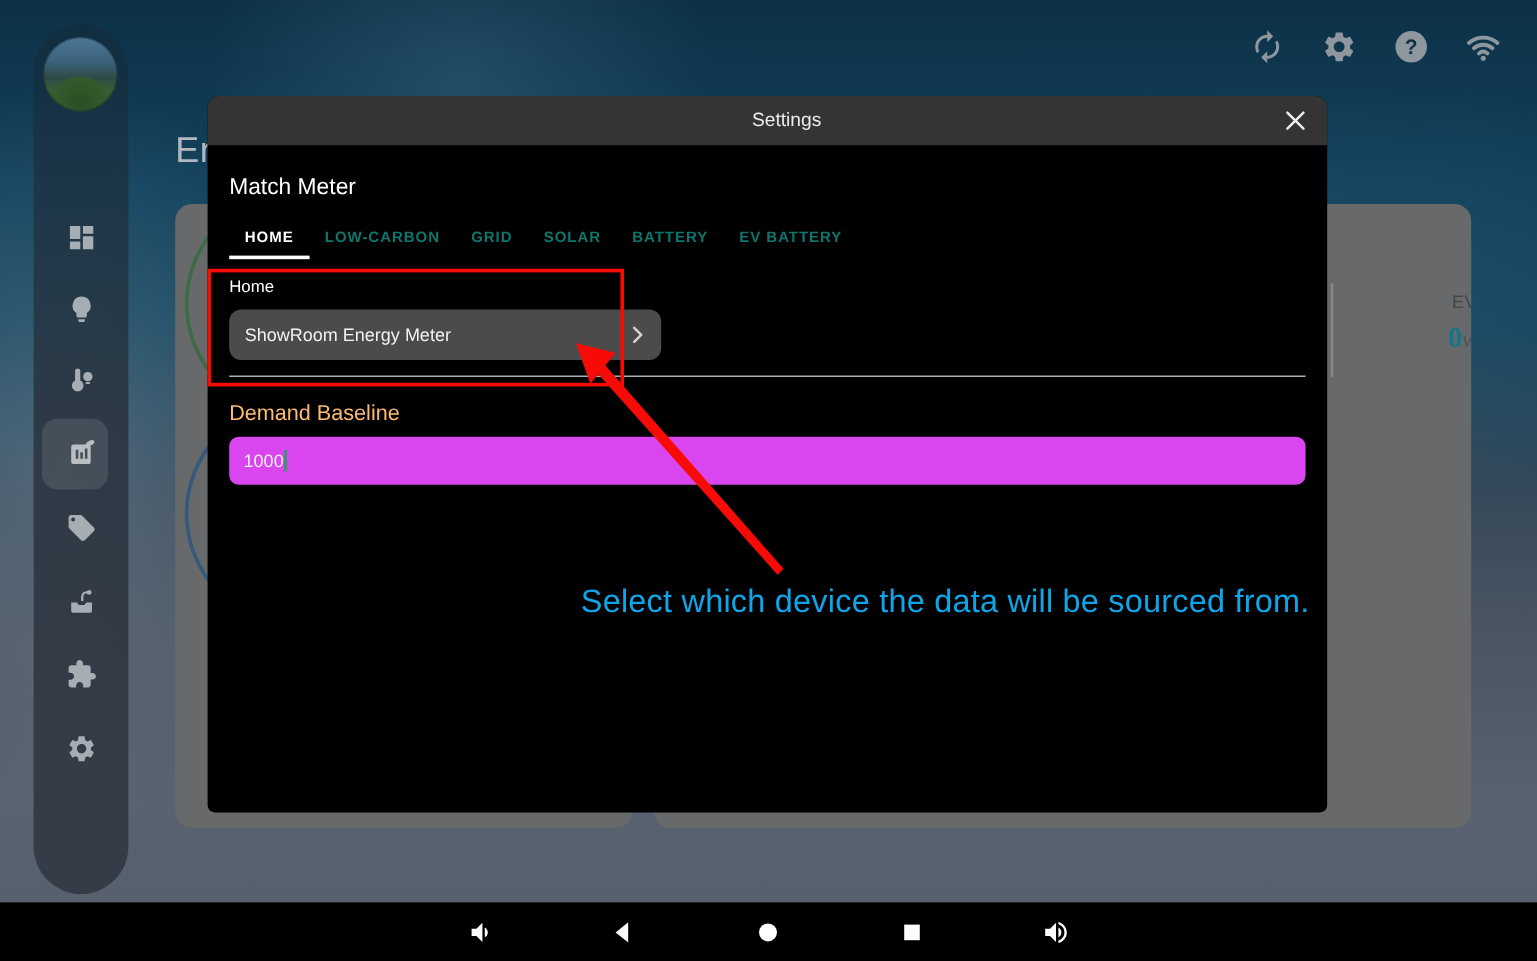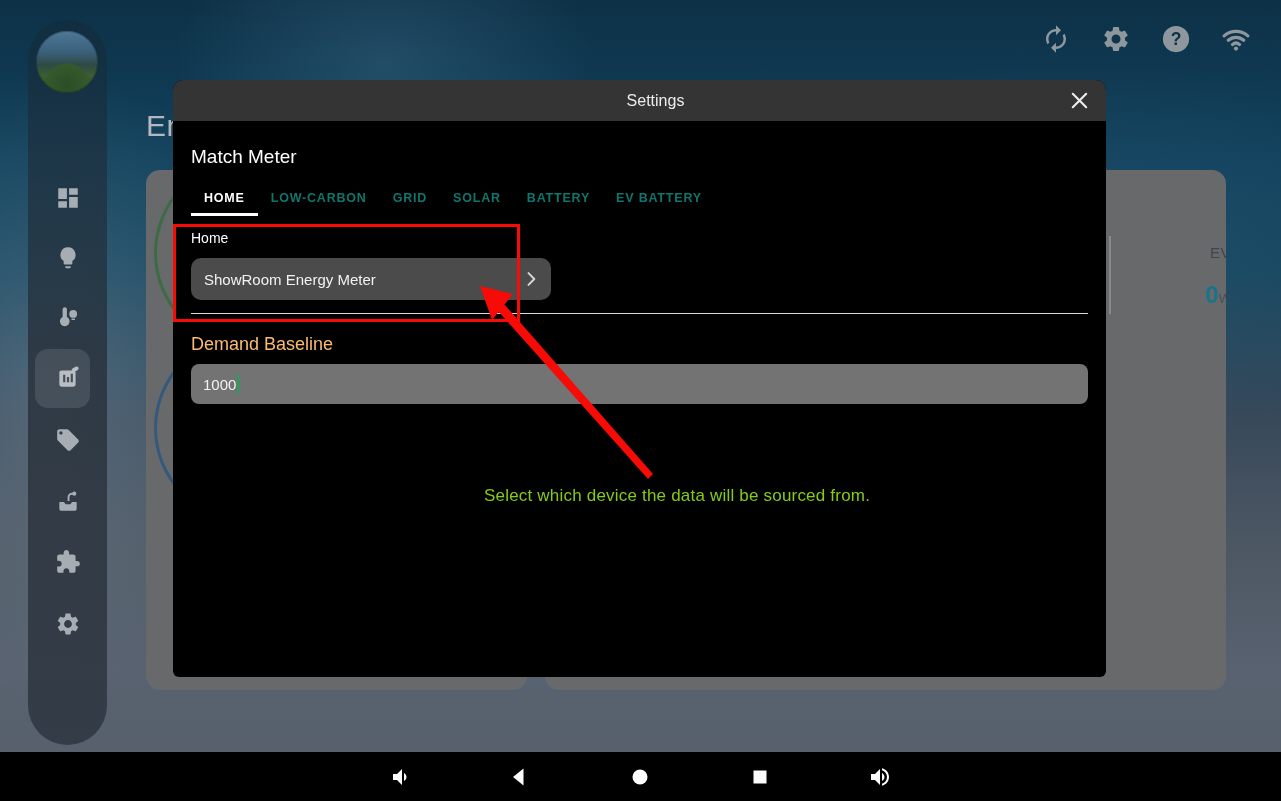--- a/index.html
+++ b/index.html
@@ -25,21 +25,21 @@
     font-size:30px; color:#b2b8bd; letter-spacing:.5px; white-space:nowrap;
   }
   .card { position:absolute; top:170px; height:520px; background:#67696b; border-radius:14px; z-index:1; overflow:hidden; }
   .card-left  { left:146px; width:381px; }
   .card-right { left:545px; width:681px; }
   .gauge { position:absolute; border-radius:50%; border:3px solid; width:190px; height:190px; }
   .gauge-green { left:8px; top:-12px; border-color:#3d6b46; }
   .gauge-blue  { left:8px; top:163px; border-color:#35597c; }
   .ev-block { position:absolute; left:596px; top:74px; width:90px; text-align:right; }
   .ev-label { font-size:15px; color:#3f464c; letter-spacing:.5px; }
-  .ev-value { margin-top:20px; font-size:24px; font-weight:bold; color:#16758a; }
+  .ev-value { margin-top:8px; font-size:24px; font-weight:bold; color:#16758a;font-family:Liberation Serif, serif; }
   .ev-unit  { font-size:13px; font-weight:normal; color:#4a5055; }
   .ev-divider { position:absolute; left:564px; top:66px; width:2px; height:78px; background:rgba(255,255,255,0.22); }
 
   
   .sidebar {
     position:absolute; left:28px; top:20px; width:79px; height:725px; z-index:2;
     background:linear-gradient(180deg, rgba(20,40,56,0.52) 0%, rgba(38,46,56,0.78) 45%, rgba(44,52,62,0.82) 100%);
     border-radius:40px;
   }
   .avatar {
@@ -87,34 +87,34 @@
     background:#4b4b4b; border-radius:10px; cursor:pointer;
     display:flex; align-items:center;
   }
   .dropdown-value { margin-left:13px; color:#f2f2f2; font-size:15px; flex:1; }
   .chevron { width:20px; height:20px; margin-right:10px; color:#d6d6d6; }
   .chevron svg { width:100%; height:100%; display:block; }
   .divider { position:absolute; left:18px; top:233px; width:897px; height:1px; background:#d9dadb; }
   .lbl-demand { position:absolute; left:18px; top:254px; color:#fdba74; font-size:18px; }
   .text-input {
     position:absolute; left:18px; top:284px; width:897px; height:40px;
-    background:#737373; border-radius:8px; display:flex; align-items:center; cursor:text;
+    background:#d946ef; border-radius:8px; display:flex; align-items:center; cursor:text;
   }
   .input-value { margin-left:12px; color:#f2f2f2; font-size:15px; }
   .caret { display:inline-block; width:2px; height:18px; background:#18a957; margin-left:1px; vertical-align:text-bottom; }
 
   
   .anno-rect {
     position:absolute; left:173px; top:224px; width:347px; height:98px; z-index:70;
     border:3px solid #f70b06; pointer-events:none;
   }
   .anno-svg { position:absolute; inset:0; width:1281px; height:801px; z-index:70; pointer-events:none; }
   .anno-text {
     position:absolute; left:484px; top:486px; z-index:70; pointer-events:none;
-    color:#84cc16; font-size:17px; letter-spacing:.2px; white-space:nowrap;text-align:right;
+    color:#0ea5e9; font-size:27px; letter-spacing:.2px; white-space:nowrap;text-align:right;
   }
 
   
   .navbar { position:absolute; left:0; bottom:0; width:1281px; height:49px; background:#000; z-index:80; }
   .nav-icon { position:absolute; top:50%; transform:translate(-50%,-50%); width:24px; height:24px; color:#fdfdfd; cursor:pointer; }
   .nav-icon svg { width:100%; height:100%; display:block; }
 </style>
 </head>
 <body>
 

